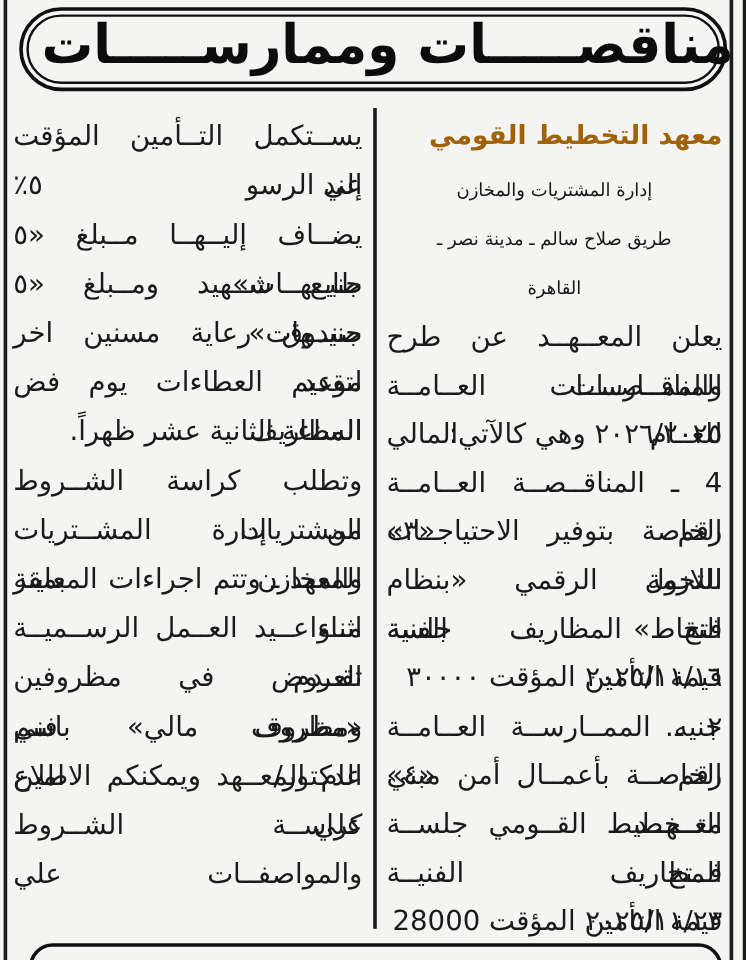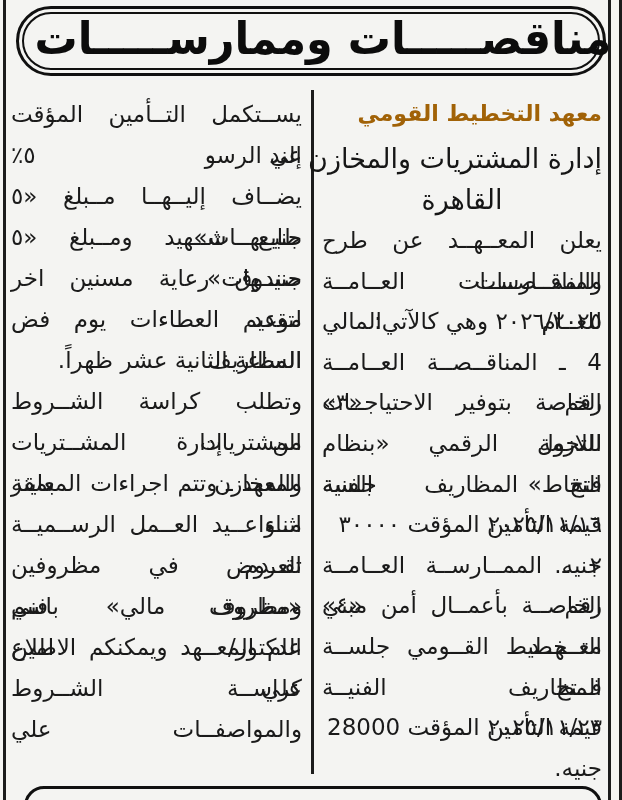--- a/index.html
+++ b/index.html
@@ -37,21 +37,21 @@
   
   .col{position:absolute;top:92px;direction:rtl;}
   .col-right{left:322px;width:280px;}
   .col-left{left:11px;width:291px;top:94px;}
 
   .org-title{
     font-size:22px;font-weight:bold;text-align:right;
     height:46px;line-height:44px;color:#a16207;white-space:nowrap;
   }
   .org-sub,.org-addr{
-    font-size:27px;font-weight:500;text-align:center;
+    font-size:15px;font-weight:500;text-align:center;
     height:41px;line-height:41px;white-space:nowrap;
   }
 
   .ln{
     font-size:23px;font-weight:400;color:#1a1a1a;
     text-align:justify;text-align-last:justify;
     overflow:visible;
   }
   .col-right .ln{height:40.6px;line-height:40.6px;}
   .col-left .ln{height:41px;line-height:41px;}
@@ -74,20 +74,21 @@
   <div class="masthead-inner">
     <div class="masthead-title">مناقصـــــات وممارســـــات</div>
   </div>
 </div>
 
 <div class="divider"></div>
 
 <div class="col col-right">
   <div class="org-title">معهد التخطيط القومي</div>
   <div class="org-sub">إدارة المشتريات والمخازن</div>
+  <div class="org-addr">طريق صلاح سالم ـ مدينة نصر ـ</div>
   <div class="org-addr">القاهرة</div>
 
   <div class="ln">يعلن المعــهــد عن طرح المناقــصــات</div>
   <div class="ln">والممــارســات العــامــة للعــام المالي</div>
   <div class="ln ar">٢٠٢٦/٢٠٢٥ وهي كالآتي:</div>
   <div class="ln">4 ـ المناقــصــة العــامــة رقم «٣»</div>
   <div class="ln">الخاصة بتوفير الاحتياجــات اللازمة</div>
   <div class="ln">للتحول الرقمي «بنظام النقاط» جلسة</div>
   <div class="ln">فتح المظاريف الفنية ٢٠٢٥/١١/١٦</div>
   <div class="ln ar">قيمة التأمين المؤقت ٣٠٠٠٠ جنيه.</div>

